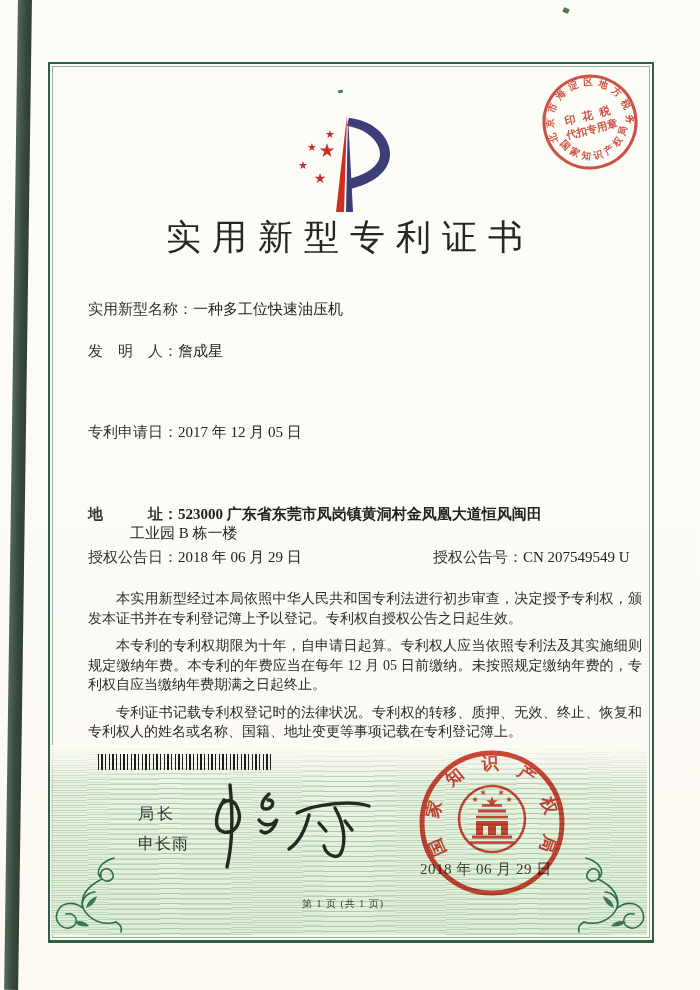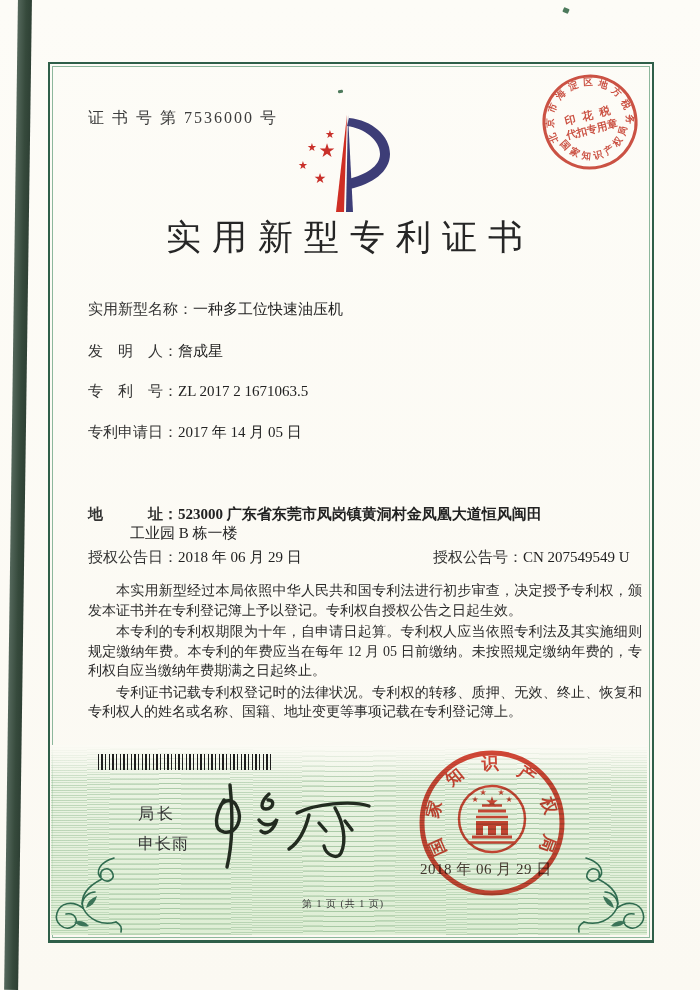--- a/index.html
+++ b/index.html
@@ -23,21 +23,21 @@
   .logo{position:absolute;left:290px;top:112px;z-index:3;}
   .title{position:absolute;left:0;right:0;top:214px;text-align:center;
     font-size:35px;letter-spacing:11px;color:#262626;white-space:nowrap;}
   .field-row{position:absolute;left:88px;font-size:15px;color:#333;white-space:nowrap;z-index:3;}
   .f-label{white-space:pre;color:#333;}
   .f-value{white-space:pre;color:#222;}
   .addr2{position:absolute;left:130px;font-size:15px;color:#222;z-index:3;}
   .grant-right{position:absolute;left:345px;top:0;}
   .paragraphs{position:absolute;left:88px;top:581px;width:554px;font-size:14px;
     line-height:19.5px;text-align:justify;color:#2b2b2b;z-index:3;}
-  .paragraphs p{margin:0 0 2px 0;text-indent:2em;}
+  .paragraphs p{margin:8px 0 2px 0;text-indent:2em;}
   .barcode{position:absolute;left:98px;top:754px;width:175px;height:16px;z-index:3;
     background-image:repeating-linear-gradient(90deg,
       #1d1d1d 0 1.5px,transparent 1.5px 3px,
       #1d1d1d 3px 5.5px,transparent 5.5px 7.5px,
       #1d1d1d 7.5px 8.5px,transparent 8.5px 11px);}
   .director{position:absolute;left:138px;top:804px;font-size:16px;letter-spacing:3px;color:#333;z-index:3;}
   .director .name{display:block;margin-top:9px;letter-spacing:1px;}
   .signature{position:absolute;left:196px;top:778px;z-index:4;}
   .seal{position:absolute;left:416px;top:747px;z-index:6;mix-blend-mode:multiply;opacity:.93;}
   .seal-date{position:absolute;left:420px;top:860px;font-size:15px;letter-spacing:.5px;
@@ -81,21 +81,20 @@
       <path d="M52,27 C38,34 30,44 33,56"></path>
       <path d="M33,56 C22,48 10,51 7,61 C4,71 14,79 22,75 C30,71 26,60 16,62"></path>
       <path d="M33,56 C39,68 52,74 66,70"></path>
       <path d="M45,40 C39,40 33,45 32,52"></path>
       <path d="M66,70 C70,72 72,76 71,80"></path>
     </g>
     <path d="M47,44 q-9,3 -11,12 q9,-3 11,-12 Z" fill="#3b7458"></path>
     <path d="M24,70 q7,6 15,4 q-6,-7 -15,-4 Z" fill="#3b7458"></path>
   </svg>
 
-  <div class="cert-no">证 书 号 第 7536000 号</div>
 
   <svg class="logo" width="115" height="105" viewBox="0 0 115 105">
     <path d="M59,6 C82,8 100,24 100,42 C100,60 82,72 60,77 L58,67 C76,63 90,54 90,42 C90,28 74,16 57,14 Z" fill="#3d3d77"></path>
     <polygon points="57,3 46,100 54,100" fill="#cf2e24"></polygon>
     <polygon points="58,3 56,100 63,100" fill="#3d3d77"></polygon>
     <g fill="#c9302a" font-family="'DejaVu Sans',sans-serif" text-anchor="middle">
       <text x="37" y="45" font-size="19">★</text>
       <text x="40" y="26" font-size="11">★</text>
       <text x="22" y="39" font-size="11">★</text>
       <text x="13" y="57" font-size="11">★</text>
@@ -104,25 +103,22 @@
   </svg>
 
   <div class="title">实用新型专利证书</div>
 
   <div class="field-row" style="top:300px;font-family:Liberation Serif, serif;">
     <span class="f-label">实用新型名称：</span><span class="f-value">一种多工位快速油压机</span>
   </div>
   <div class="field-row" style="top:342px;">
     <span class="f-label">发　明　人：</span><span class="f-value">詹成星</span>
   </div>
-  <div class="field-row" style="top:382px;">
-    <span class="f-label">专　利　号：</span><span class="f-value">ZL 2017 2 1671063.5</span>
-  </div>
   <div class="field-row" style="top:423px;">
-    <span class="f-label">专利申请日：</span><span class="f-value">2017 年 14 月 05 日</span>
+    <span class="f-label">专利申请日：</span><span class="f-value">2017 年 12 月 05 日</span>
   </div>
   <div class="field-row" style="top:505px;font-weight:bold;">
     <span class="f-label">地　　　址：</span><span class="f-value">523000 广东省东莞市凤岗镇黄洞村金凤凰大道恒风闽田</span>
   </div>
   <div class="addr2" style="top:524px;">工业园 B 栋一楼</div>
   <div class="field-row" style="top:548px;">
     <span class="f-label">授权公告日：</span><span class="f-value">2018 年 06 月 29 日</span>
     <span class="grant-right">
       <span class="f-label">授权公告号：</span><span class="f-value">CN 207549549 U</span>
     </span>

